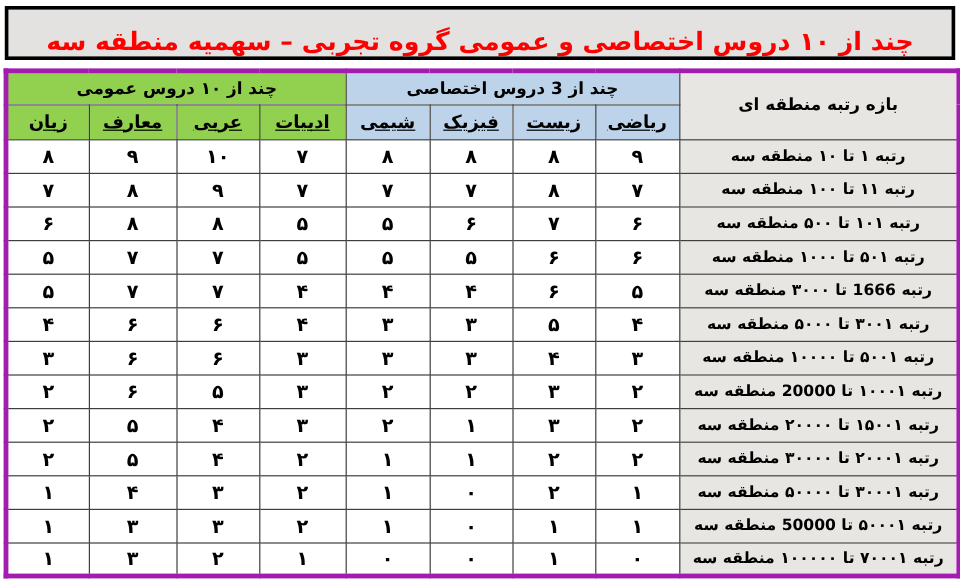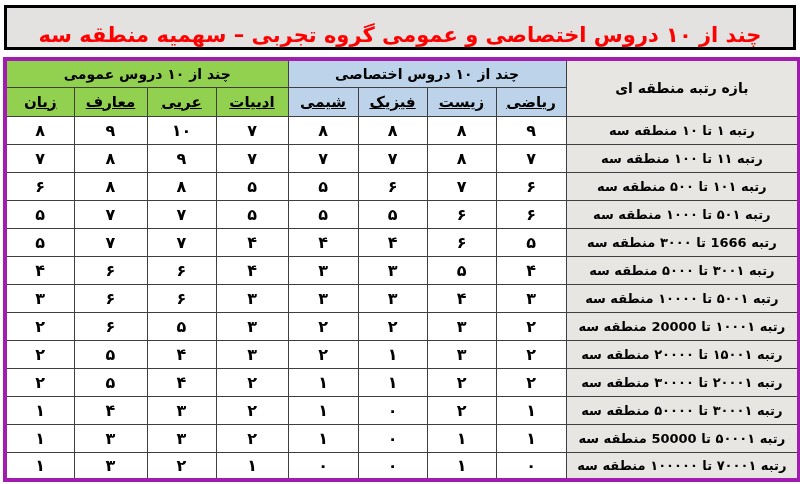--- a/index.html
+++ b/index.html
@@ -78,21 +78,21 @@
         <col style="width: 72px;">
         <col style="width: 70px;">
         <col style="width: 69px;">
         <col style="width: 69px;">
         <col style="width: 70px;">
         <col style="width: 233px;">
       </colgroup>
       <thead>
         <tr class="group-row">
           <td class="general sep-right" colspan="4">چند از ۱۰ دروس عمومی</td>
-          <td class="specialized" colspan="4">چند از ۱۰ دروس اختصاصی</td>
+          <td class="specialized" colspan="4">چند از 3 دروس اختصاصی</td>
           <td class="rank-header" rowspan="2">بازه رتبه منطقه ای</td>
         </tr>
         <tr class="subheader-row">
           <td class="general">زبان</td>
           <td class="general">معارف</td>
           <td class="general">عربی</td>
           <td class="general sep-right">ادبیات</td>
           <td class="specialized">شیمی</td>
           <td class="specialized">فیزیک</td>
           <td class="specialized">زیست</td>

